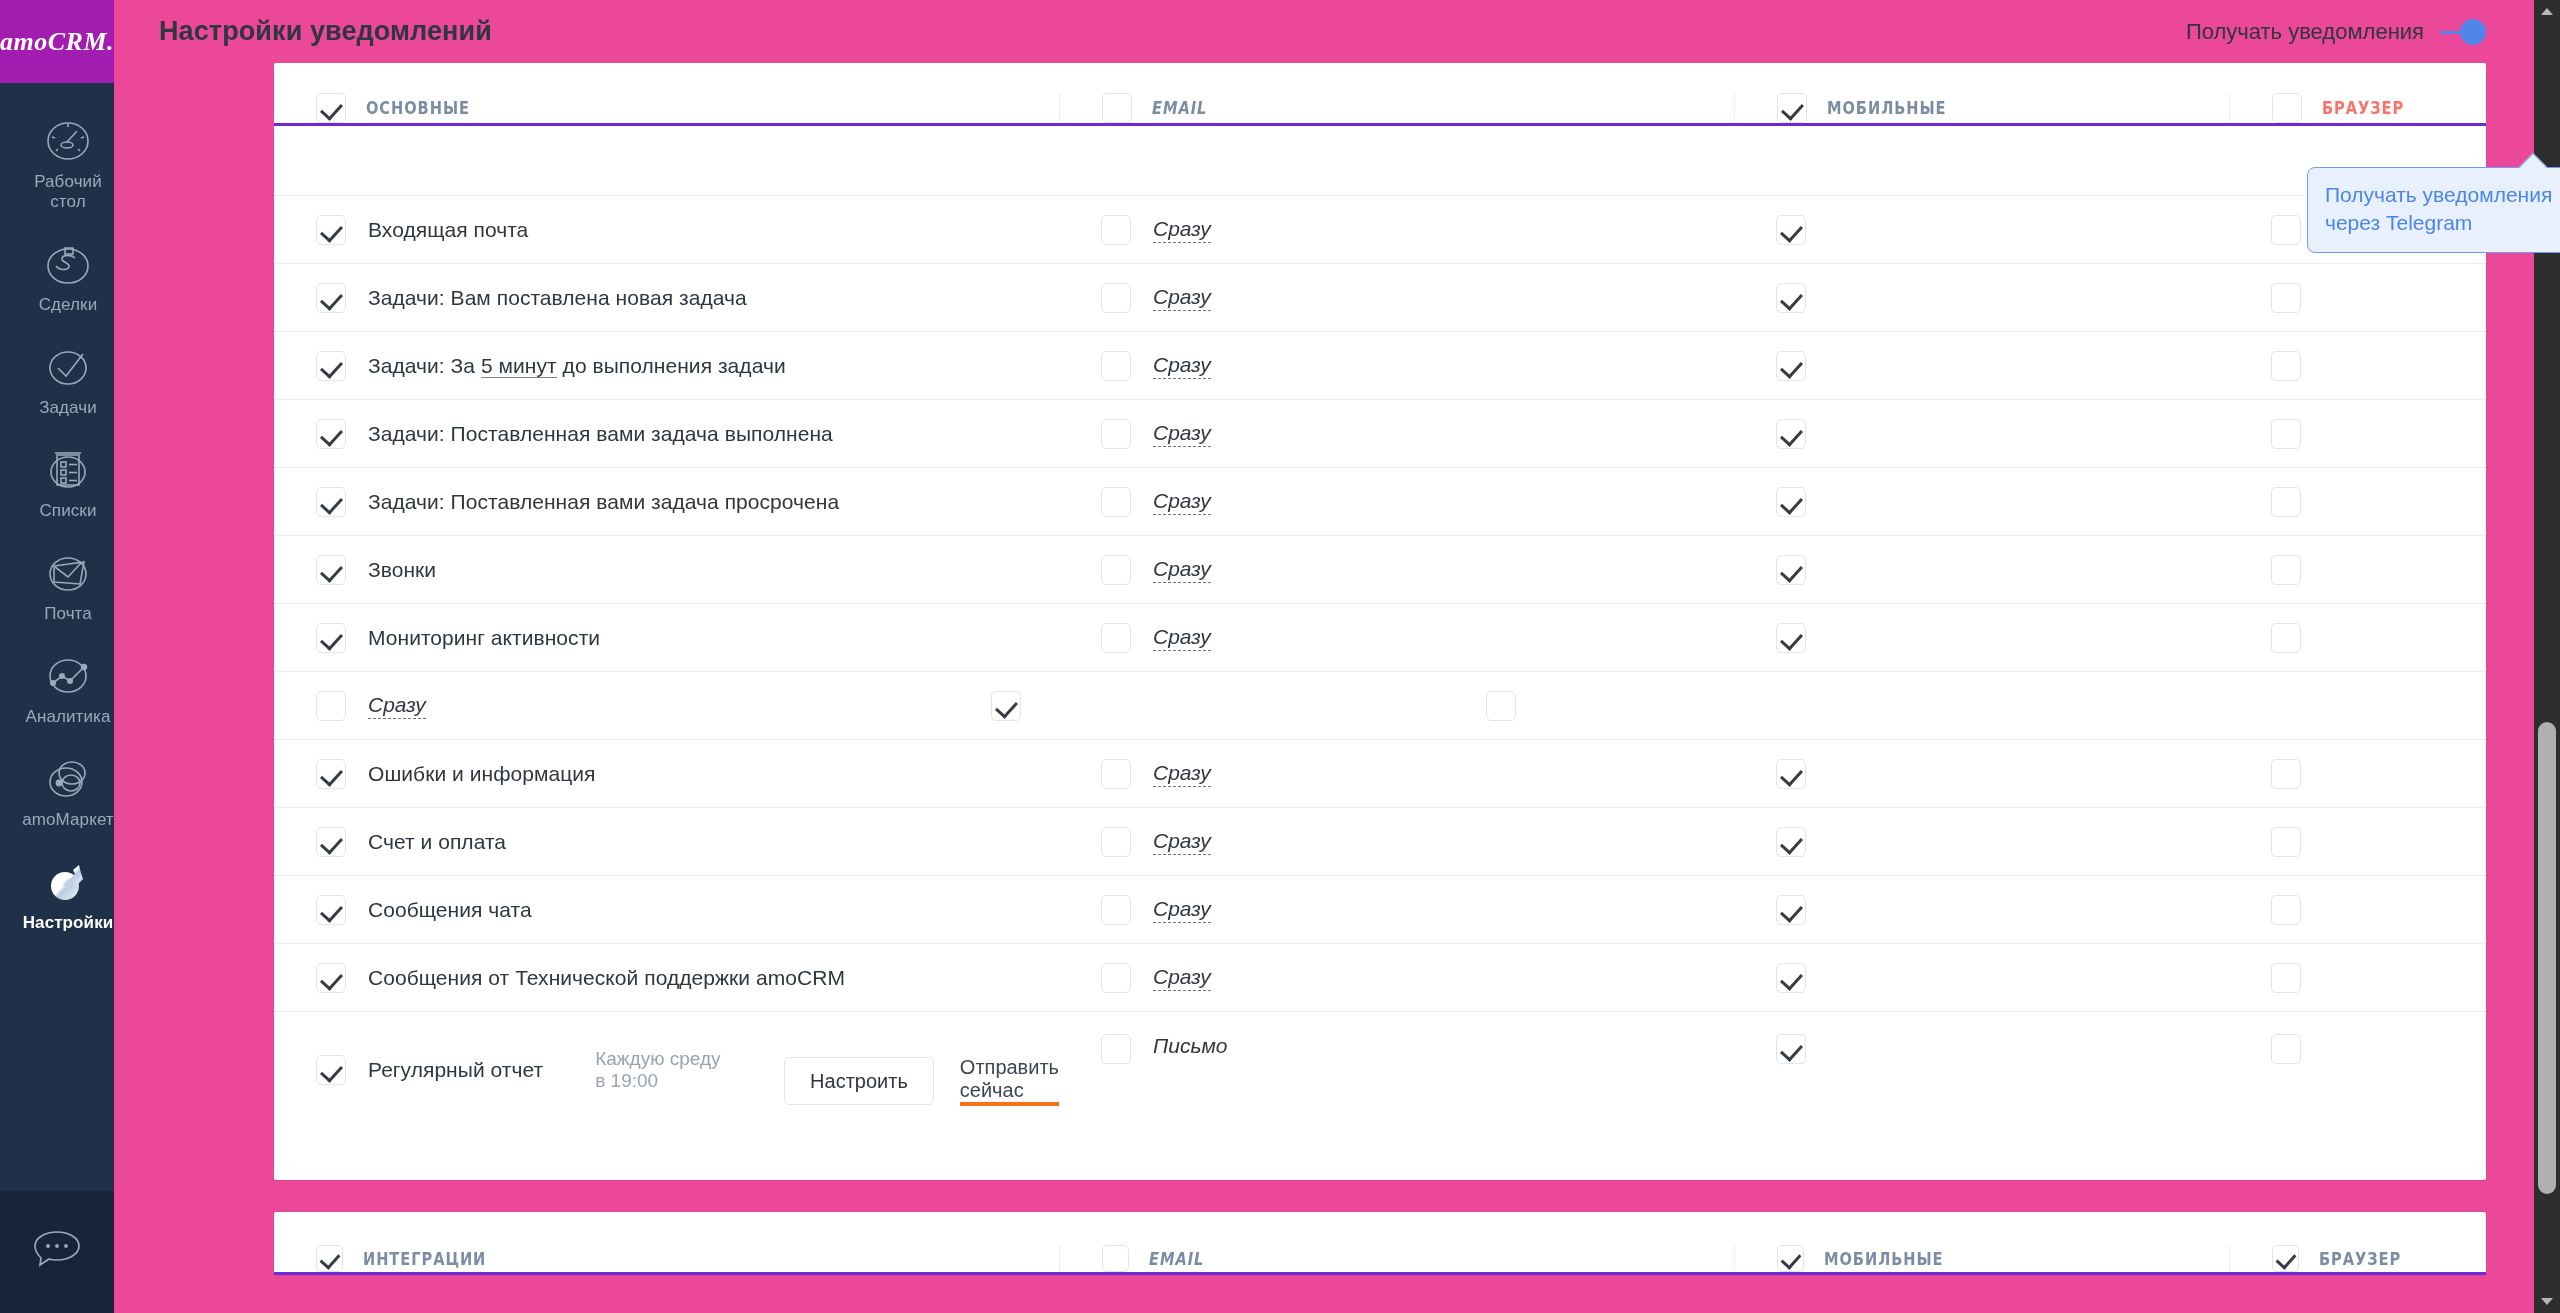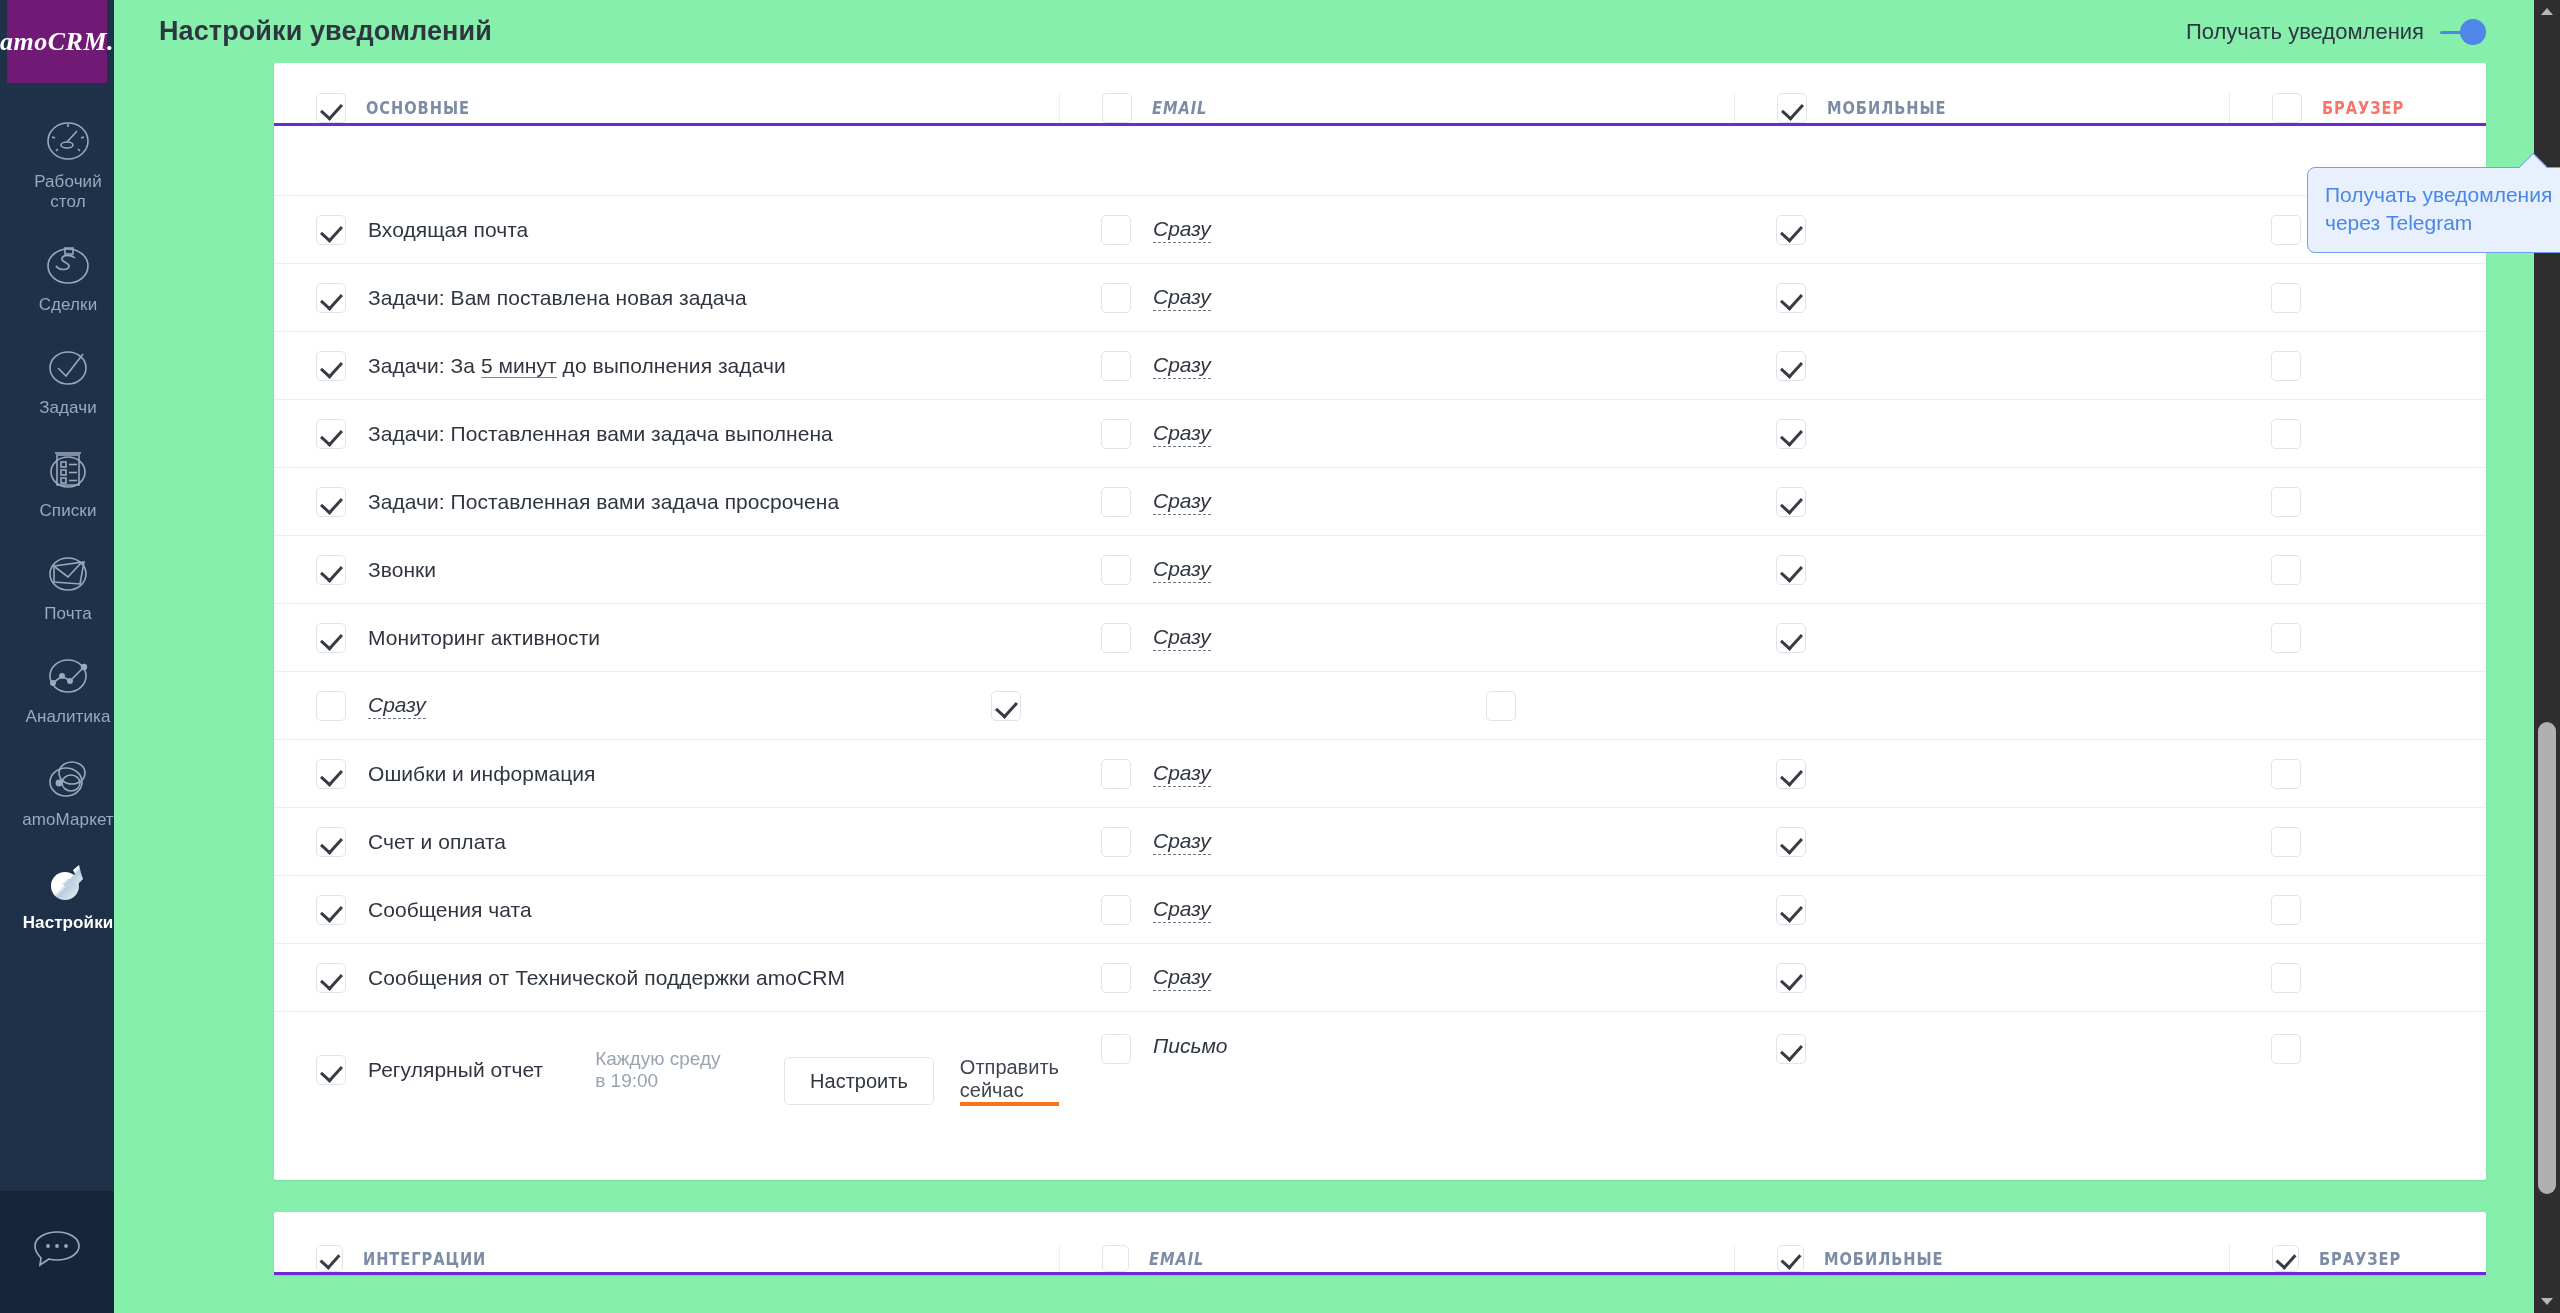--- a/index.html
+++ b/index.html
@@ -14,21 +14,21 @@
   .app { position: relative; width: 2560px; height: 1313px; display: flex; }
 
   
   .sidebar {
     width: 114px; flex: 0 0 114px; height: 1313px;
     background: #1f3148;
     display: flex; flex-direction: column; align-items: center;
     position: relative; z-index: 30;
   }
   .logo-box {
-    width: 100px; height: 83px; background: #701a75;
+    width: 114px; height: 83px; background: #a21caf;
     display: flex; align-items: center; justify-content: center;
   }
   .logo-text {
     font-family: "Liberation Serif", serif;
     font-style: italic; font-weight: bold;
     color: #ffffff; font-size: 26px; letter-spacing: .5px;
     white-space: nowrap;
   }
   .nav { width: 92px; padding-top: 18px; flex: 1 1 auto; }
   .nav-item {
@@ -46,21 +46,21 @@
   .nav-bottom {
     width: 114px; height: 122px; background: #16253a;
     display: flex; align-items: center; justify-content: center;
     cursor: pointer;
   }
   .nav-bottom svg { width: 56px; height: 56px; display: block; }
 
   
   .main {
     flex: 1 1 auto; height: 1313px; position: relative;
-    background: #86efac; overflow: hidden;
+    background: #ec4899; overflow: hidden;
   }
   .topbar {
     height: 63px; display: flex; align-items: center;
     padding: 0 0 0 45px; position: relative;
   }
   .page-title {
     font-size: 27px; color: #2f3640; letter-spacing: .1px;
   }
   .topbar-right {
     position: absolute; right: 74px; top: 0; height: 63px;

